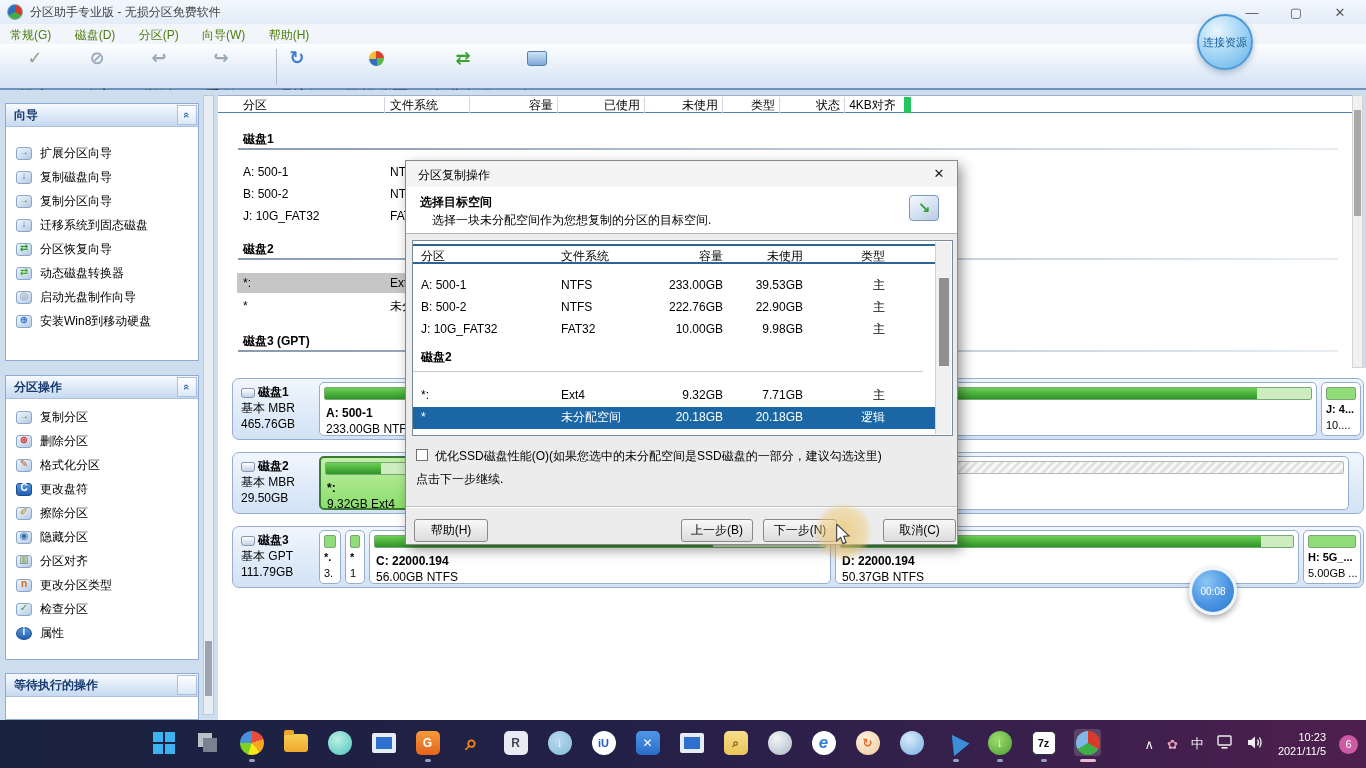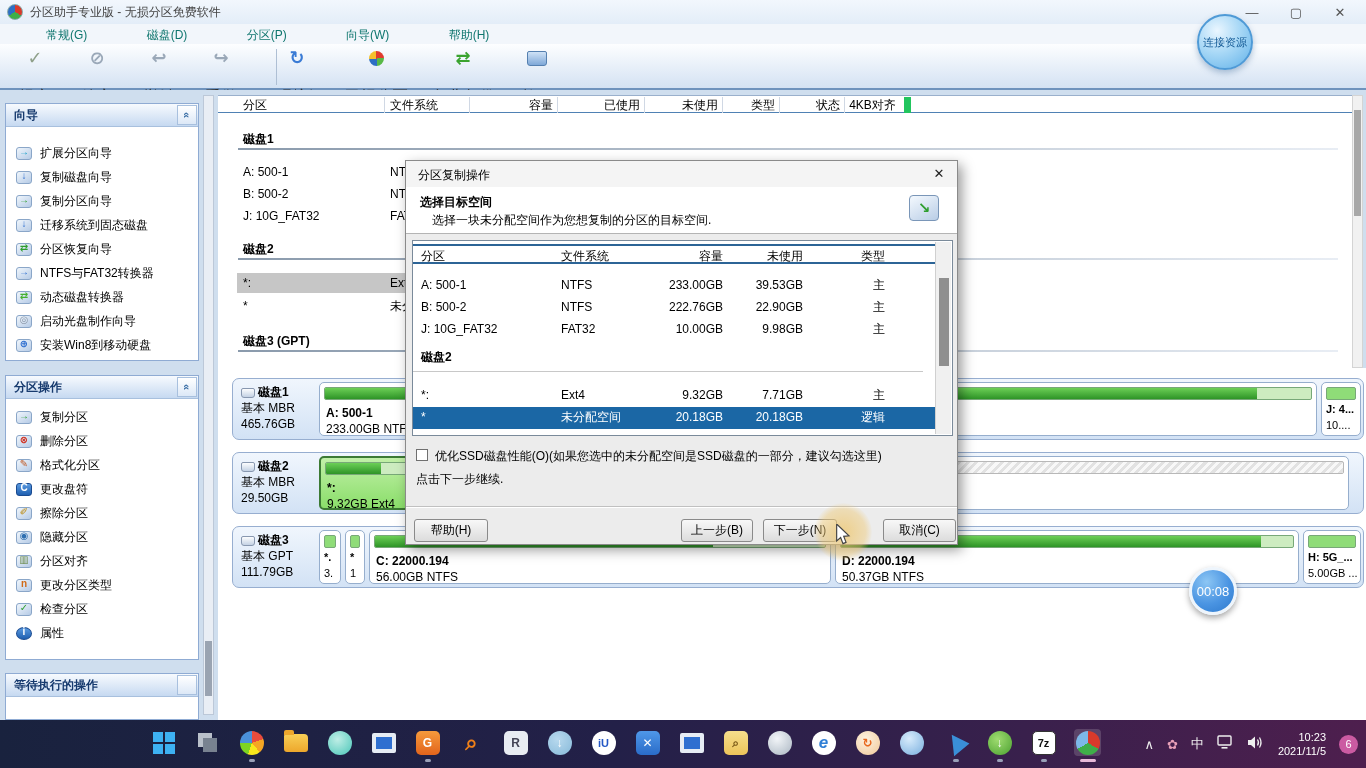--- a/index.html
+++ b/index.html
@@ -8,21 +8,21 @@
   #screen { position:relative; width:1366px; height:768px; background:#fff; overflow:hidden; }
   .abs { position:absolute; }
 
   
   .titlebar { position:absolute; left:0; top:0; width:1366px; height:24px; background:linear-gradient(#f2f7fd,#e3edf8); }
   .titlebar .appico { position:absolute; left:7px; top:4px; width:16px; height:16px; border-radius:50%;
      background:conic-gradient(#d93a2b 0 120deg,#3fae49 120deg 240deg,#2d6fc4 240deg 360deg); border:1px solid #8aa; }
   .titlebar .ttext { position:absolute; left:30px; top:4px; color:#444; }
   .winbtn { position:absolute; top:0; width:44px; height:26px; text-align:center; line-height:26px; color:#555; font-size:13px; }
   .menubar { position:absolute; left:0; top:24px; width:1366px; height:20px; background:#f2f6fb; }
-  .menubar span { display:inline-block; padding:3px 10px; color:#0f766e;margin-left:36px; }
+  .menubar span { display:inline-block; padding:3px 10px; color:#4d7c0f; }
   .toolbar { position:absolute; left:0; top:44px; width:1366px; height:46px;
      background:linear-gradient(#fdfeff,#d4e2f3); border-bottom:2px solid #6f93bd; }
   .tbtn { position:absolute; top:3px; width:62px; height:40px; text-align:center; color:#333; }
   .tbtn .tico { display:block; height:22px; font-size:18px; line-height:22px; color:#9aa8b8; font-weight:bold; }
   .tbtn .tlabel { display:block; font-size:16px; margin-top:18px; }
   .tsep { position:absolute; top:5px; width:1px; height:36px; background:#aebfd4; }
   .pinwheel { display:inline-block; width:15px; height:15px; border-radius:50%; margin-top:4px;
      background:conic-gradient(#e03c2e 0 90deg,#58b947 90deg 180deg,#2d6fc4 180deg 270deg,#f5c02c 270deg 360deg); }
   .bookico { display:inline-block; width:20px; height:15px; margin-top:4px; background:linear-gradient(#cfe2f6,#7fa8d8);
      border:1px solid #5580b0; border-radius:2px 2px 3px 3px; }
@@ -127,21 +127,21 @@
 
   
   .cursor-glow { position:absolute; left:814px; top:503px; width:58px; height:58px; border-radius:50%;
      background:radial-gradient(rgba(238,200,115,.8) 0%, rgba(238,200,115,.45) 55%, rgba(238,200,115,0) 72%); }
   .cursor { position:absolute; left:835px; top:524px; }
 
   
   .timer { position:absolute; left:1189px; top:567px; width:48px; height:48px; border-radius:50%;
      background:radial-gradient(circle at 35% 28%, #8cc6f4 0%, #4a94e2 55%, #2c78cc 100%);
      border:3px solid #eef5fc; box-shadow:0 3px 6px rgba(0,0,0,.35);
-     color:#fff; display:flex; align-items:center; justify-content:center; font-size:13px; }
+     color:#fff; display:flex; align-items:center; justify-content:center; font-size:10px; }
 
   
   .taskbar { position:absolute; left:0; top:720px; width:1366px; height:48px;
      background:linear-gradient(90deg,#19223e 0%,#232048 45%,#39204c 75%,#4e1f4e 100%); }
   .tb-icons { position:absolute; left:150px; top:9px; display:flex; gap:17px; align-items:center; }
   .tbi { width:27px; height:27px; display:flex; align-items:center; justify-content:center; position:relative; }
   .tbi .dot { position:absolute; bottom:-6px; left:50%; transform:translateX(-50%); width:6px; height:3px; border-radius:2px; background:#9aa0b8; }
   .tbi.active { background:rgba(255,255,255,.16); border-radius:4px; }
   .tbi.active .dot { width:16px; background:#e8b8d8; }
   .start-grid { display:grid; grid-template-columns:10px 10px; grid-template-rows:10px 10px; gap:2px; }
@@ -242,24 +242,20 @@
             </div>
           <div class="sp-item">
               <span class="si si-w4"></span>
               <span>迁移系统到固态磁盘</span>
             </div>
           <div class="sp-item">
               <span class="si si-w5"></span>
               <span>分区恢复向导</span>
             </div>
           <div class="sp-item">
-              <span class="si si-w6"></span>
-              <span>NTFS与FAT32转换器</span>
-            </div>
-          <div class="sp-item">
               <span class="si si-w7"></span>
               <span>动态磁盘转换器</span>
             </div>
           <div class="sp-item">
               <span class="si si-w8"></span>
               <span>启动光盘制作向导</span>
             </div>
           <div class="sp-item">
               <span class="si si-w9"></span>
               <span>安装Win8到移动硬盘</span>

